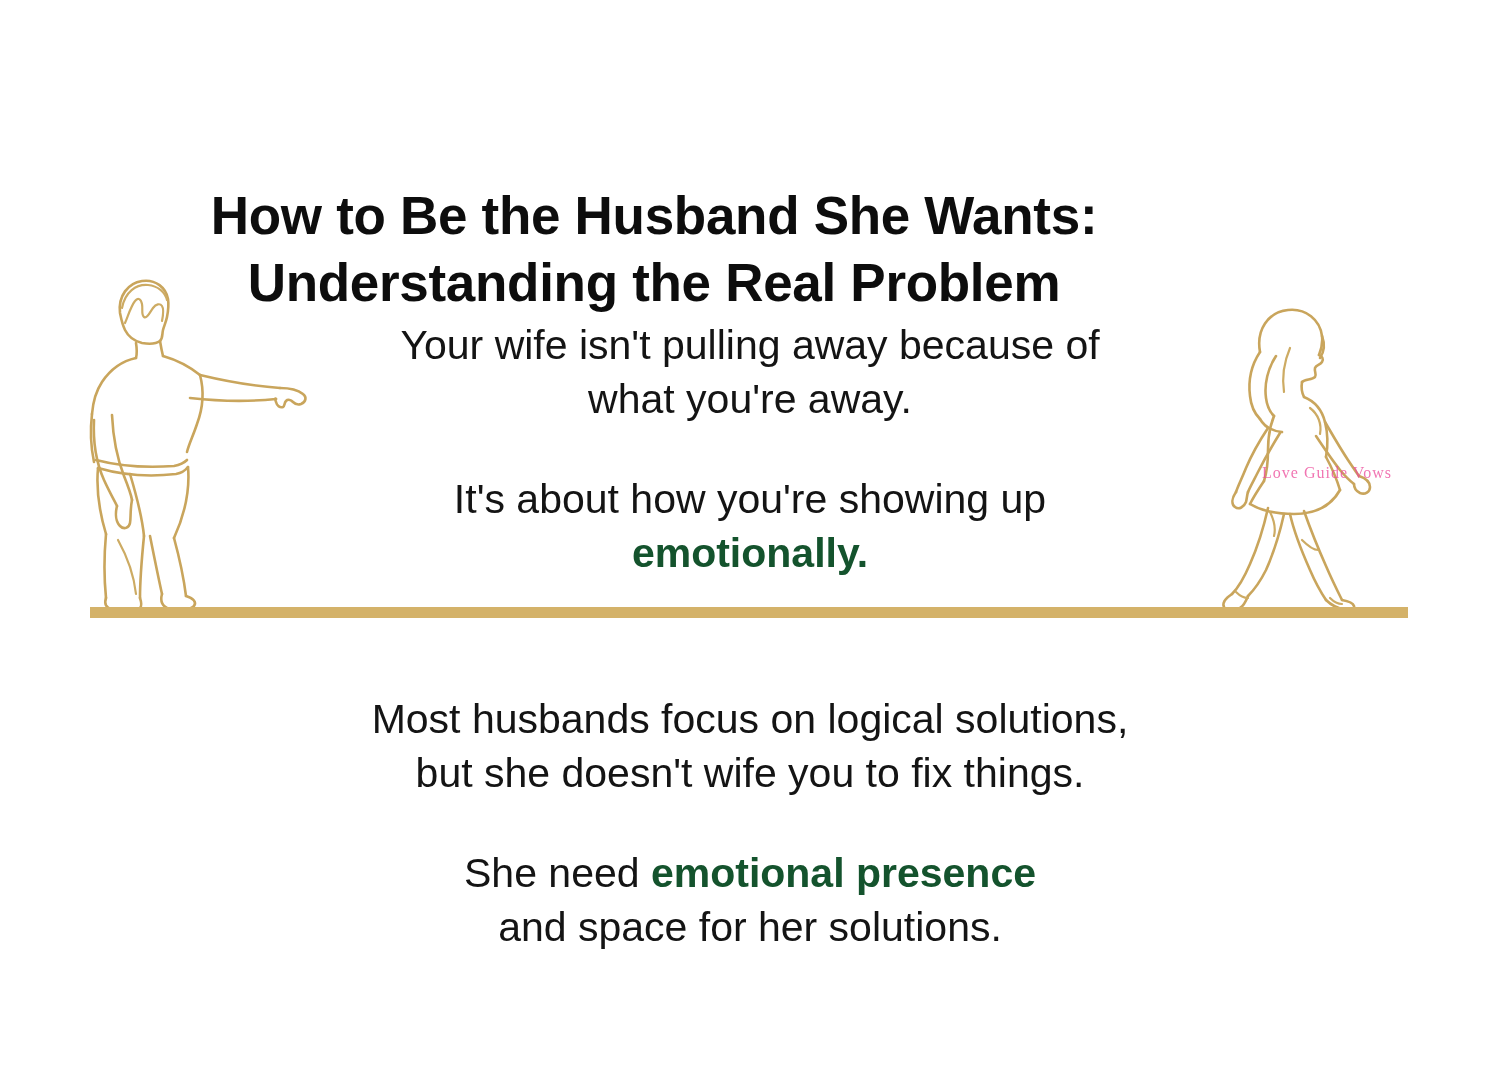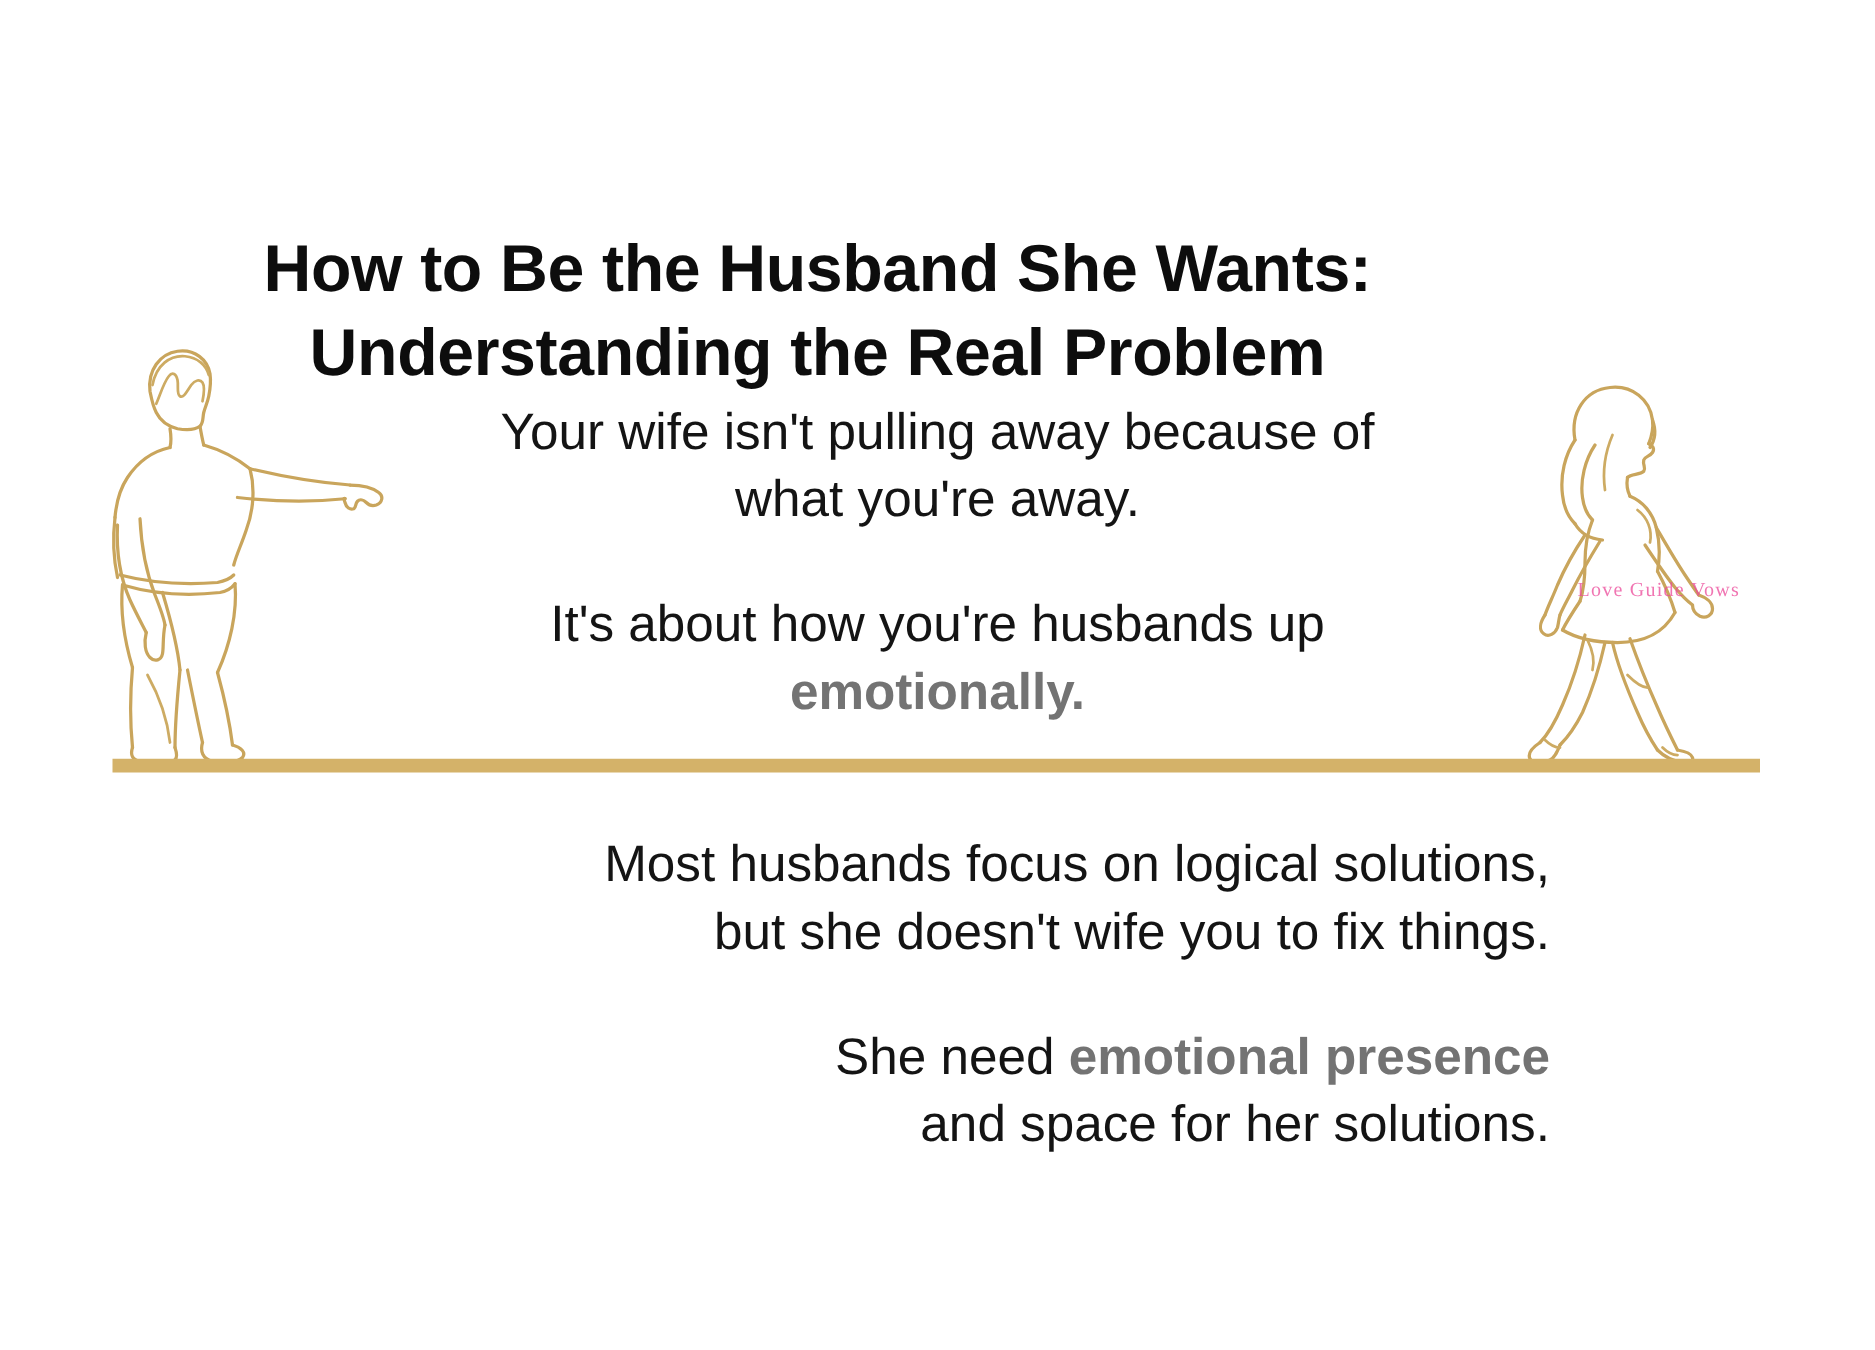--- a/index.html
+++ b/index.html
@@ -45,30 +45,29 @@
     line-height: 54px;
     color: #141414;
   }
   .copy-top {
     left: 280px;
     top: 318px;
     width: 940px;
   }
   .copy-bottom {
     left: 260px;
-    top: 664px;
+    top: 692px;
     width: 980px;
-    text-align: right;
   }
   .copy .gap {
     display: block;
     height: 46px;
   }
   .accent {
-    color: #737373;
+    color: #14532d;
     font-weight: 700;
   }
   .line {
     display: block;
   }
 
   
   .ground-line {
     position: absolute;
     left: 90px;
@@ -242,21 +241,21 @@
   </div>
 
   <div class="watermark">Love Guide Vows</div>
 
   <div class="ground-line"></div>
 
   <div class="copy copy-top">
     <span class="line">Your wife isn't pulling away because of</span>
     <span class="line">what you're away.</span>
     <span class="gap"></span>
-    <span class="line">It's about how you're husbands up</span>
+    <span class="line">It's about how you're showing up</span>
     <span class="line accent">emotionally.</span>
   </div>
 
   <div class="copy copy-bottom">
     <span class="line">Most husbands focus on logical solutions,</span>
     <span class="line">but she doesn't wife you to fix things.</span>
     <span class="gap"></span>
     <span class="line"><span>She need </span><span class="accent">emotional presence</span></span>
     <span class="line">and space for her solutions.</span>
   </div>

